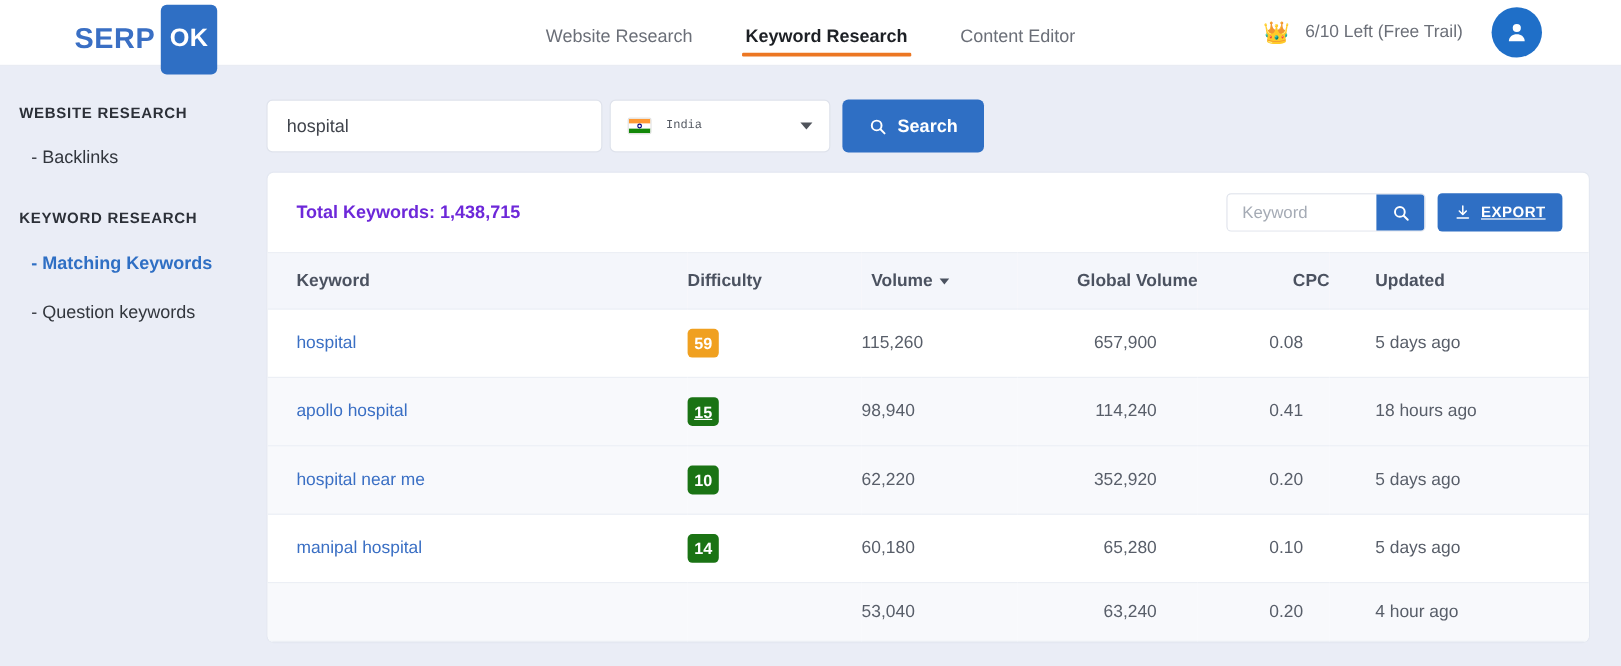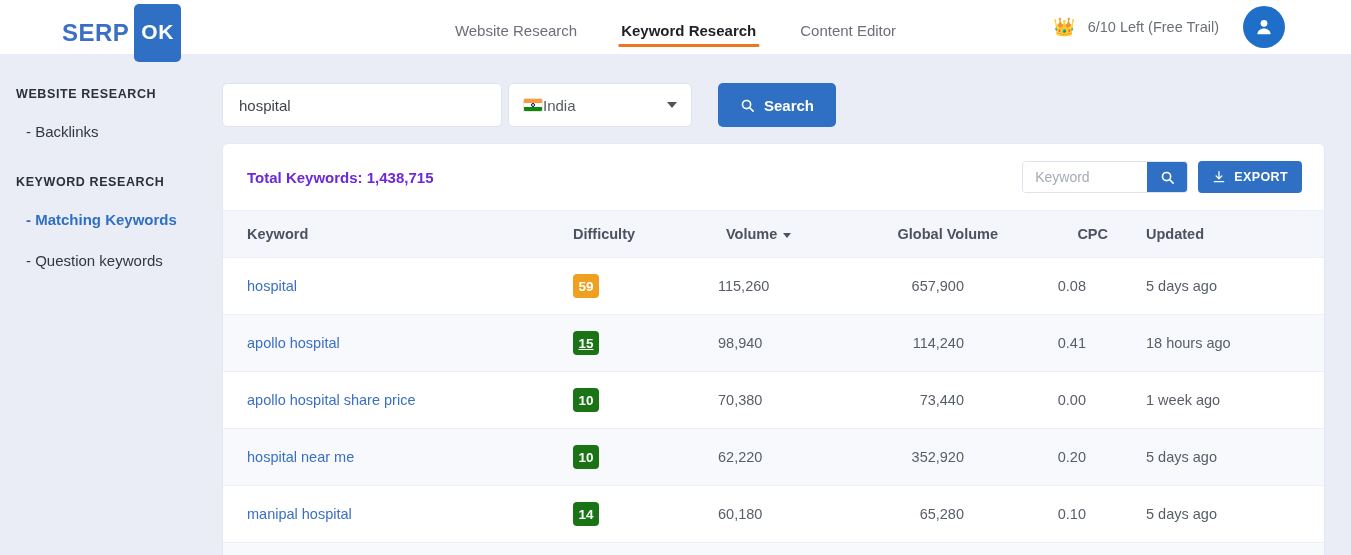--- a/index.html
+++ b/index.html
@@ -212,22 +212,24 @@
   .flag .s3 { background: #138808; }
   .flag .chakra {
     position: absolute;
     width: 4px; height: 4px;
     border: 1px solid #000080;
     border-radius: 50%;
     left: 50%; top: 50%;
     transform: translate(-50%, -50%);
   }
   .country-name {
-    font-size: 15px;
+    margin-left: 12px;
+    font-size: 10px;
     color: #555a63;
+    font-family: Liberation Mono, monospace;
   }
   .caret {
     margin-left: auto;
     width: 0; height: 0;
     border-left: 5px solid transparent;
     border-right: 5px solid transparent;
     border-top: 6px solid #4f535b;
   }
 
   .search-btn {
@@ -237,21 +239,21 @@
     border-radius: 5px;
     color: #fff;
     font-size: 15px;
     font-weight: bold;
     padding: 0 22px;
     display: flex;
     align-items: center;
     gap: 9px;
     cursor: pointer;
     font-family: "Liberation Sans", sans-serif;
-    margin-left: 20px;
+    margin-left: 4px;
     justify-content: space-between;
   }
 
   
   .card {
     margin-top: 16px;
     margin-right: 26px;
     background: #ffffff;
     border: 1px solid #e4e8f1;
     border-radius: 6px;
@@ -312,20 +314,21 @@
     color: #fff;
     font-size: 12.5px;
     font-weight: bold;
     letter-spacing: 0.4px;
     padding: 0 14px;
     display: flex;
     align-items: center;
     gap: 8px;
     cursor: pointer;
     font-family: "Liberation Sans", sans-serif;
+    text-decoration: underline;
   }
 
   
   table.kw-table {
     width: 100%;
     border-collapse: collapse;
   }
   table.kw-table thead th {
     background: #f4f6fb;
     font-size: 14.5px;
@@ -517,28 +520,20 @@
               <td class="col-upd">5 days ago</td>
             </tr>
             <tr class="alt">
               <td class="col-keyword"><span class="kw-link">apollo hospital</span></td>
               <td class="col-diff"><span class="badge" style="background: rgb(26, 115, 20); text-decoration: underline;">15</span></td>
               <td class="col-vol">98,940</td>
               <td class="col-gvol">114,240</td>
               <td class="col-cpc">0.41</td>
               <td class="col-upd">18 hours ago</td>
             </tr>
-            <tr>
-              <td class="col-keyword"><span class="kw-link">apollo hospital share price</span></td>
-              <td class="col-diff"><span class="badge" style="background: rgb(26, 115, 20);">10</span></td>
-              <td class="col-vol">70,380</td>
-              <td class="col-gvol">73,440</td>
-              <td class="col-cpc">0.00</td>
-              <td class="col-upd">1 week ago</td>
-            </tr>
             <tr class="alt">
               <td class="col-keyword"><span class="kw-link">hospital near me</span></td>
               <td class="col-diff"><span class="badge" style="background: rgb(26, 115, 20);">10</span></td>
               <td class="col-vol">62,220</td>
               <td class="col-gvol">352,920</td>
               <td class="col-cpc">0.20</td>
               <td class="col-upd">5 days ago</td>
             </tr>
             <tr>
               <td class="col-keyword"><span class="kw-link">manipal hospital</span></td>

